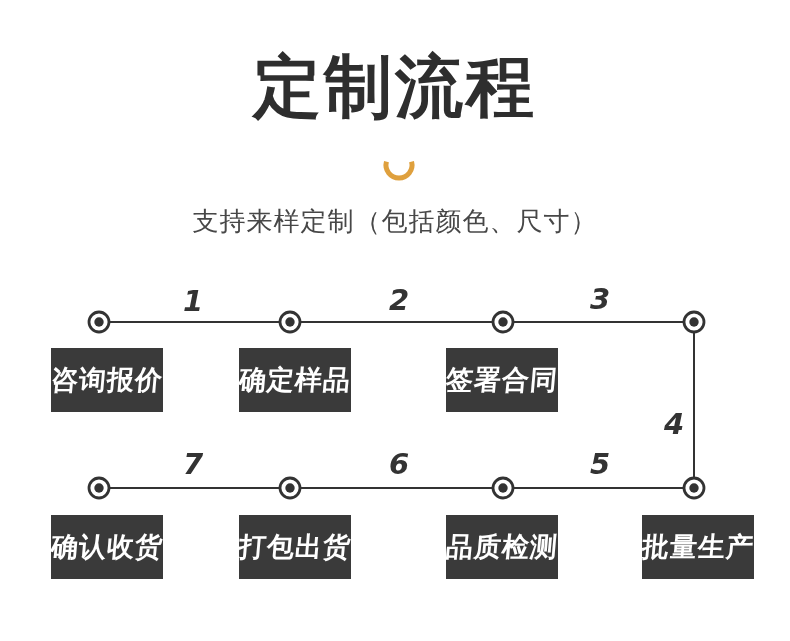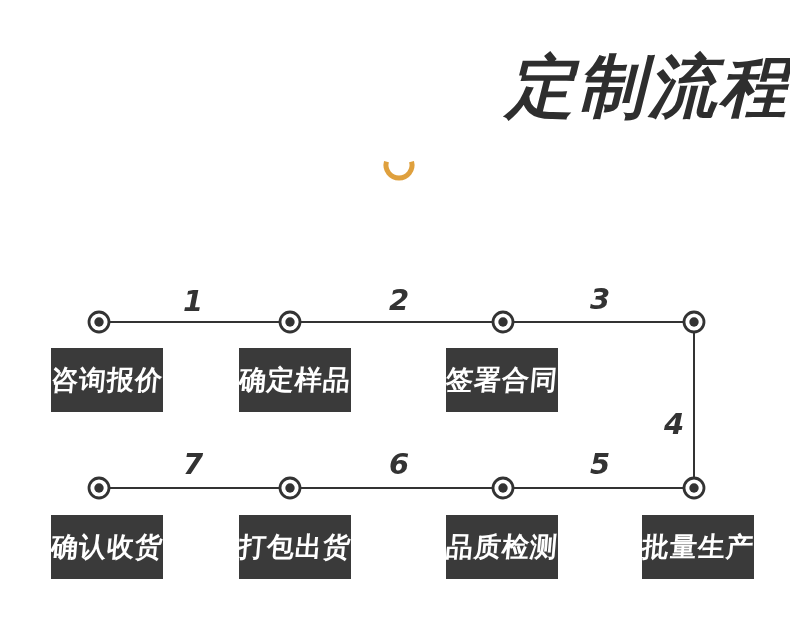--- a/index.html
+++ b/index.html
@@ -9,28 +9,27 @@
     height: 641px;
     background: #ffffff;
     overflow: hidden;
     font-family: "Liberation Sans", sans-serif;
   }
   .title {
     position: absolute;
     top: 44px;
     left: 0;
     width: 790px;
-    text-align: right;
+    text-align: center;
     font-size: 68px;
     line-height: 84px;
     font-weight: 900;
     color: #2e2e2e;
     letter-spacing: 3px;
     margin: 0;
-    font-style: italic;
   }
   .arc-svg {
     position: absolute;
     left: 379px;
     top: 152px;
   }
   .subtitle {
     position: absolute;
     top: 203px;
     left: 0;
@@ -79,20 +78,21 @@
 <body>
 
 <div class="canvas">
 
   <h1 class="title">定制流程</h1>
 
   <svg class="arc-svg" width="40" height="32" viewBox="0 0 40 32">
     <path d="M 7.44 9.64 A 13 13 0 1 0 32.56 9.64" fill="none" stroke="#dfa03d" stroke-width="5" stroke-linecap="butt"></path>
   </svg>
 
+  <div class="subtitle">支持来样定制（包括颜色、尺寸）</div>
 
   <svg class="flow-svg" width="790" height="641" viewBox="0 0 790 641">
     <line x1="99" y1="322" x2="694" y2="322" stroke="#333333" stroke-width="2"></line>
     <line x1="694" y1="322" x2="694" y2="488" stroke="#333333" stroke-width="2"></line>
     <line x1="99" y1="488" x2="694" y2="488" stroke="#333333" stroke-width="2"></line>
 
     <g transform="translate(99,322)">
       <circle r="10" fill="#ffffff" stroke="#333333" stroke-width="2.8"></circle>
       <circle r="4.7" fill="#333333"></circle>
     </g>

